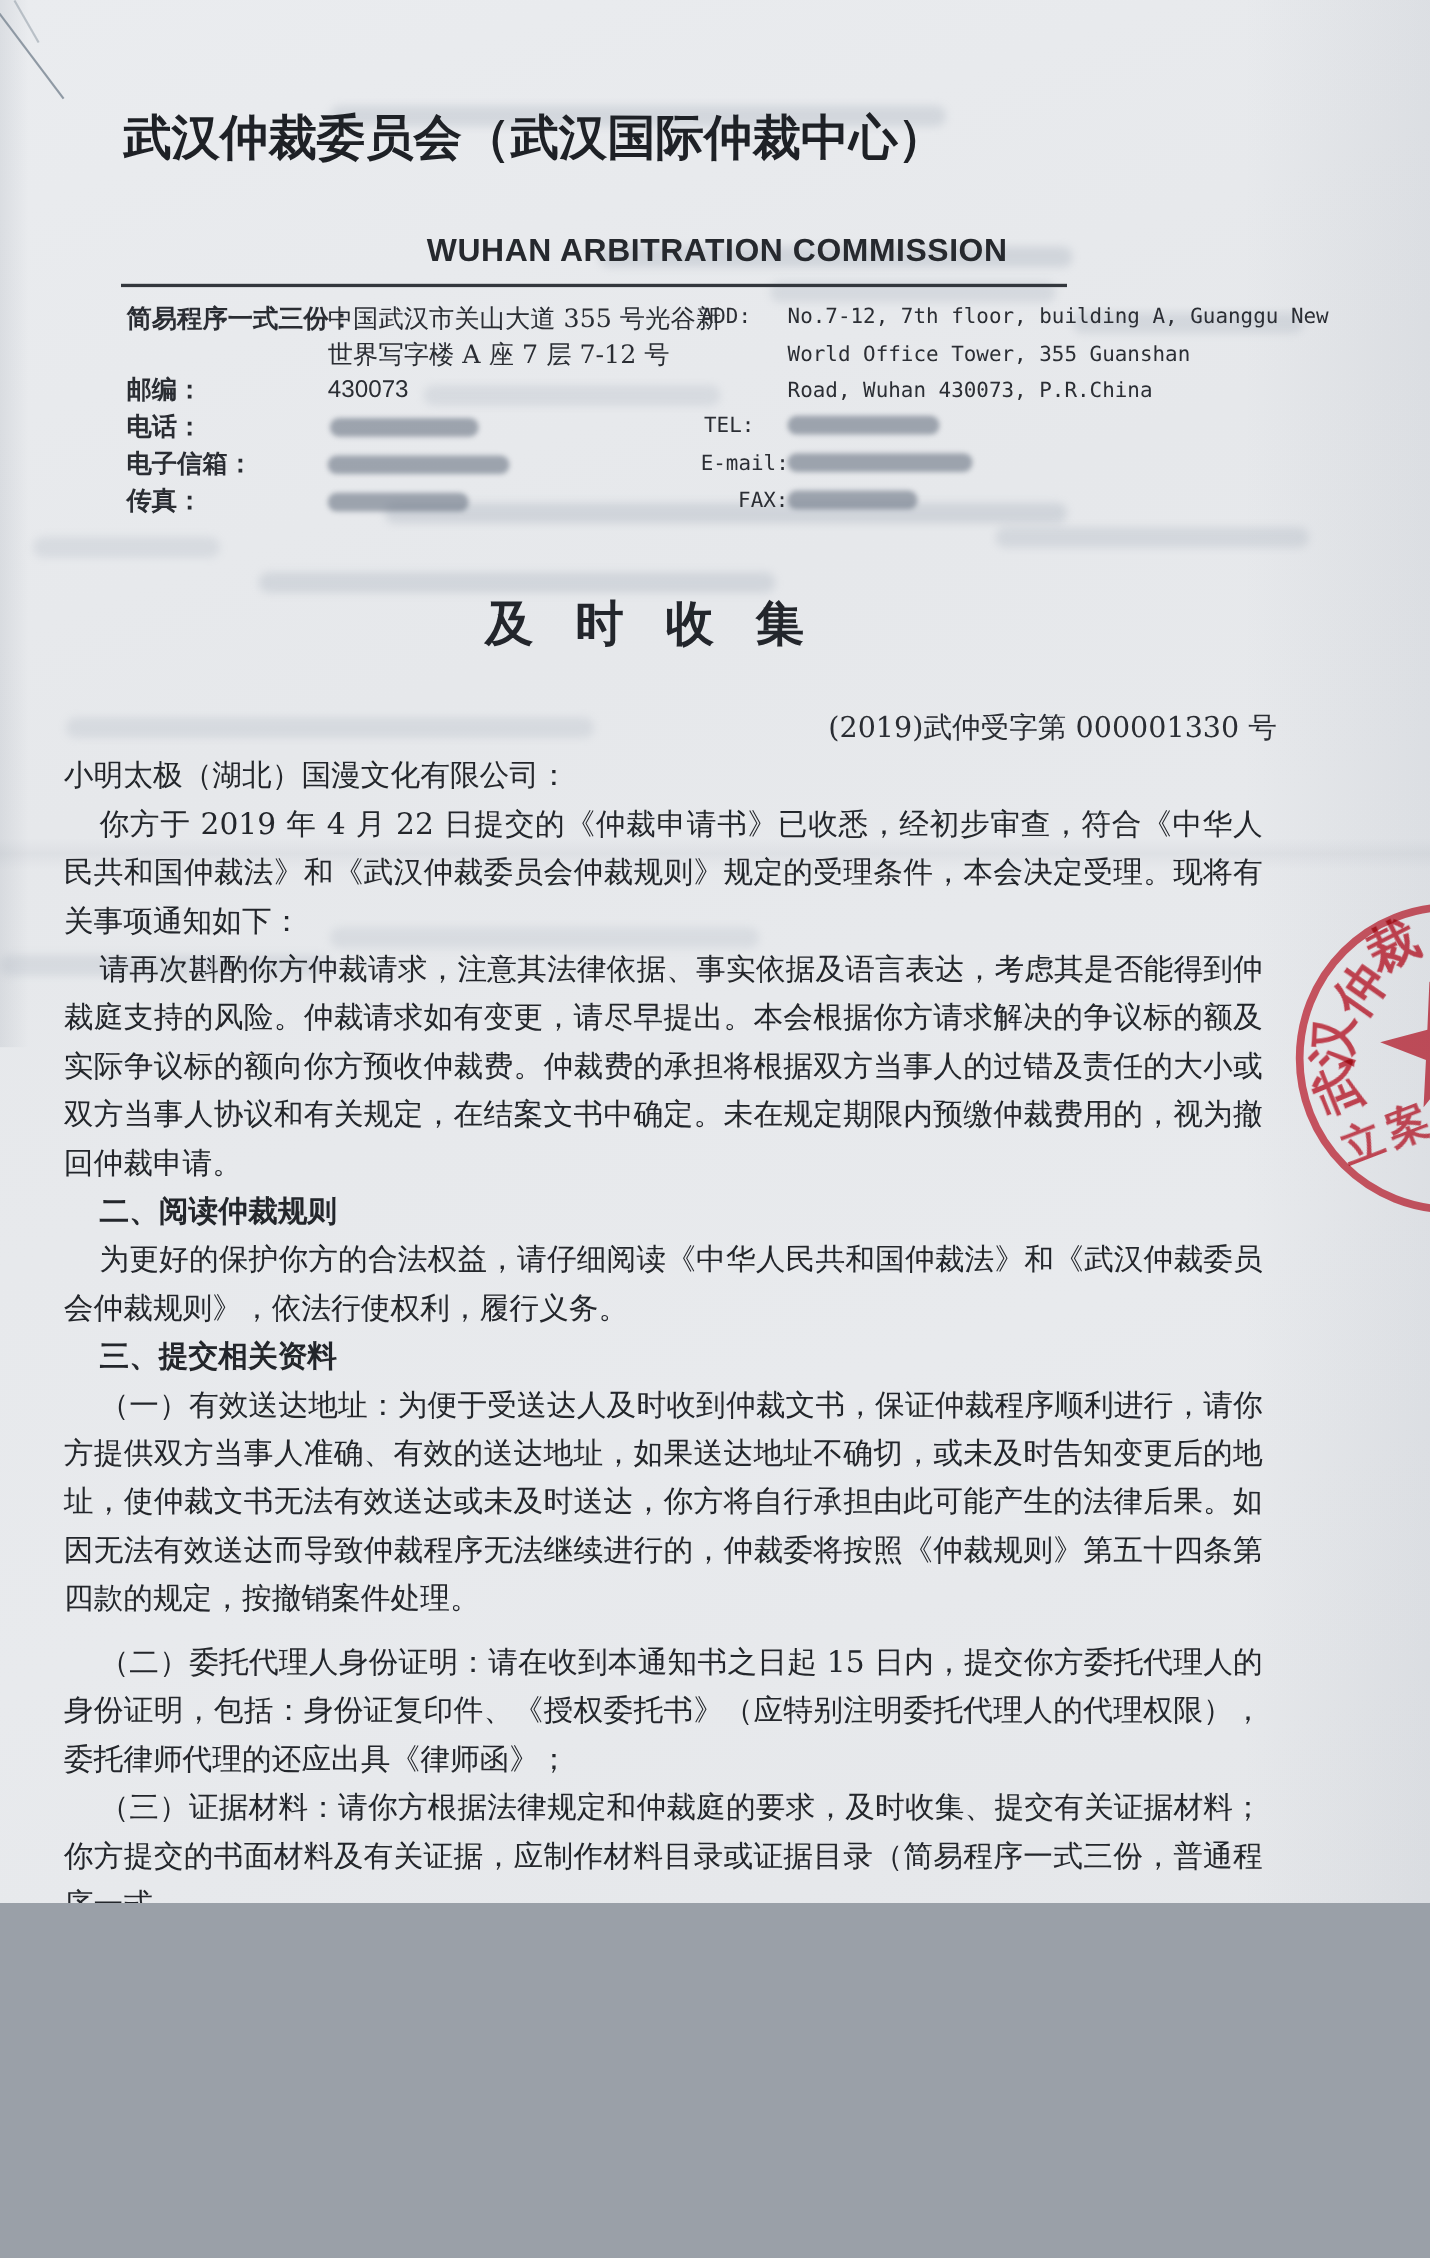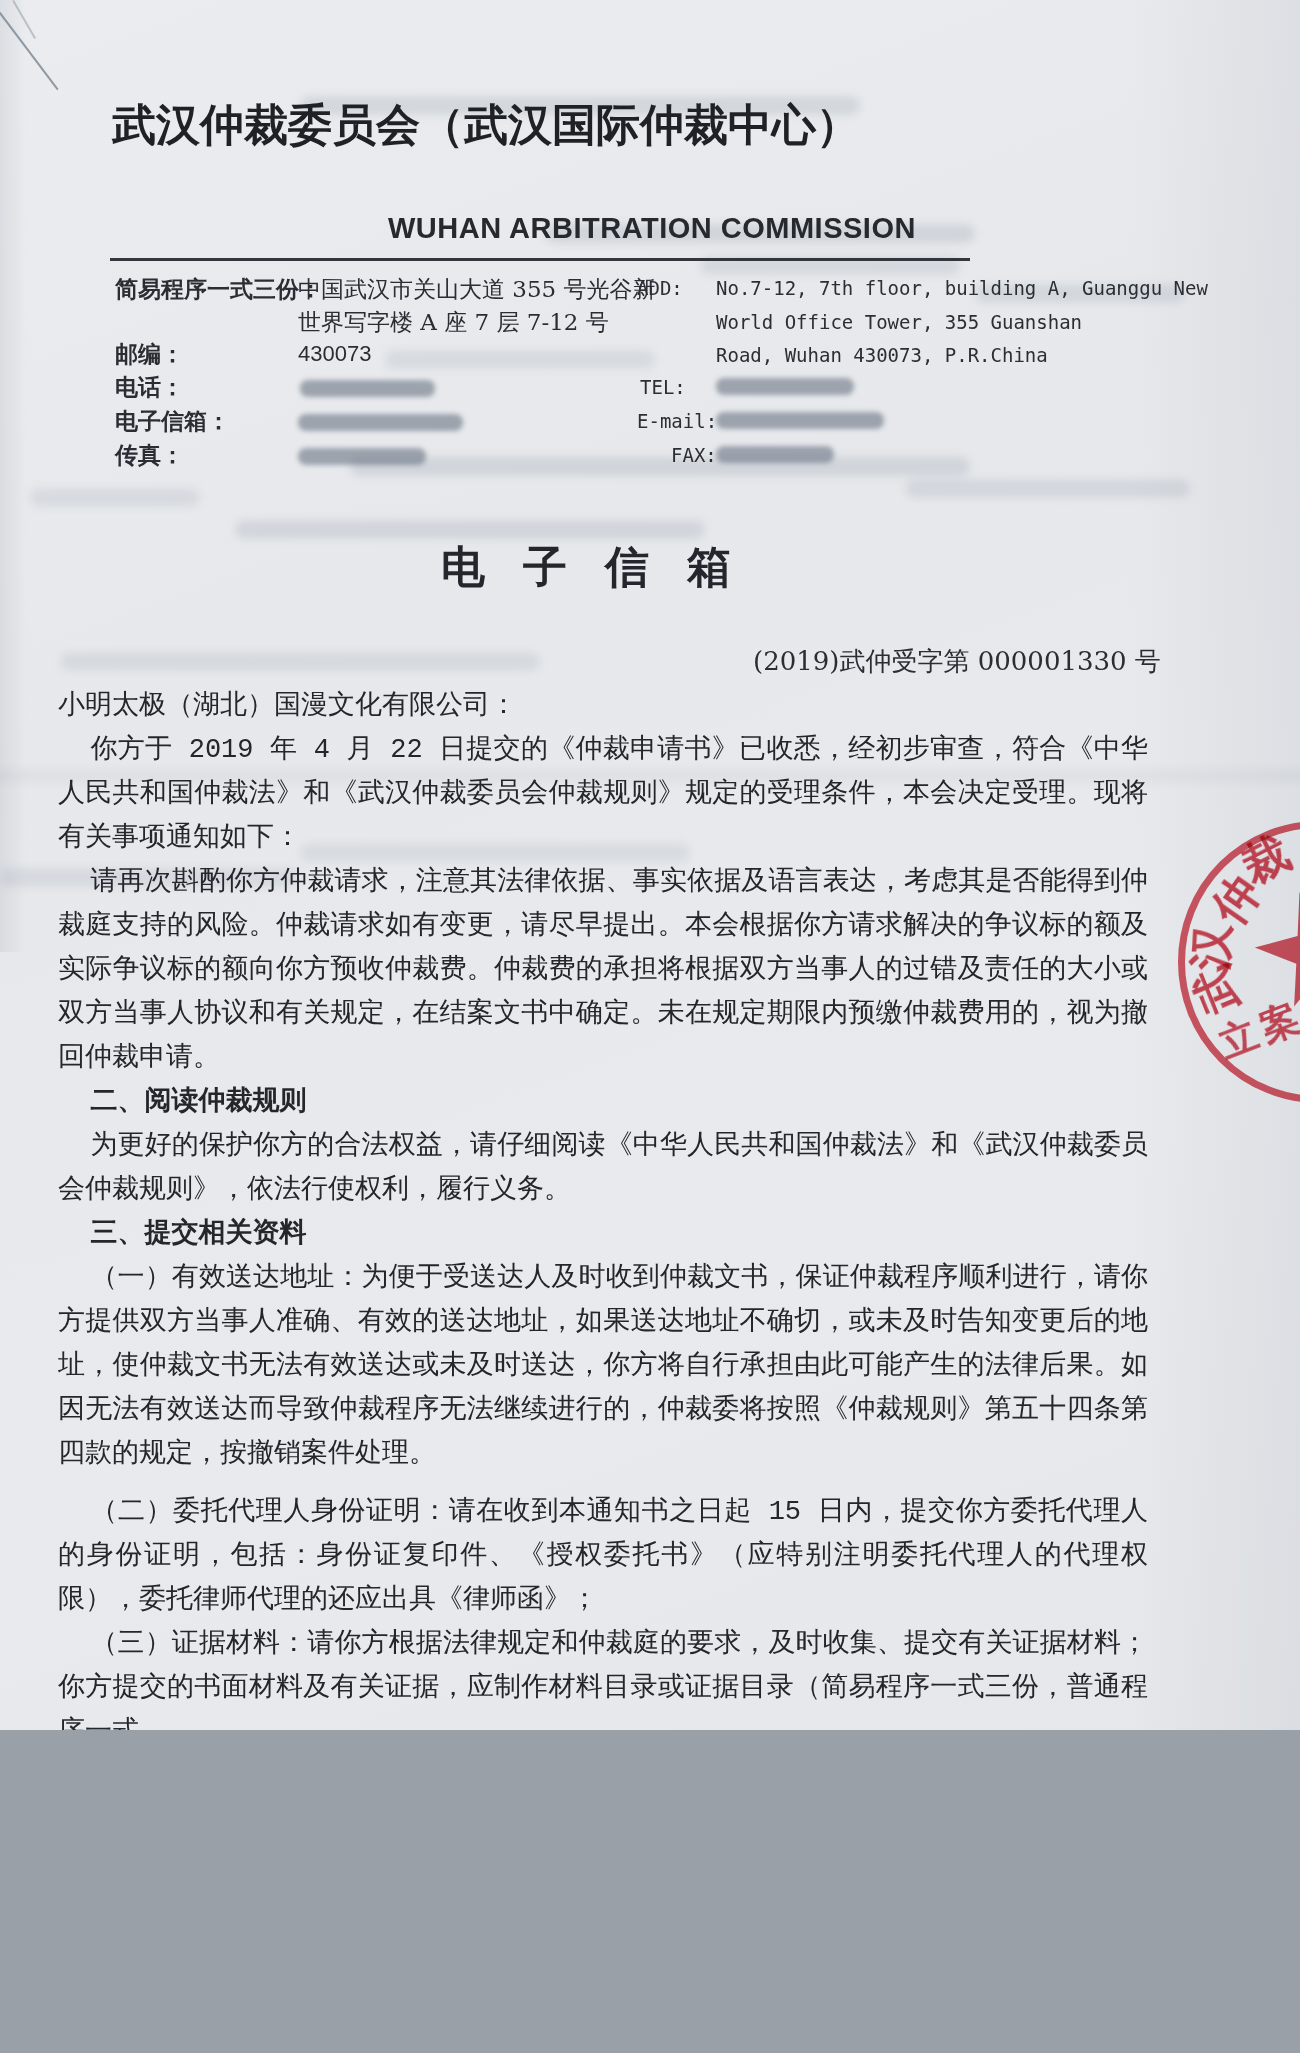--- a/index.html
+++ b/index.html
@@ -34,21 +34,21 @@
   .c-en{position:absolute;font-size:19px;font-family:"DejaVu Sans Mono","Liberation Mono",monospace;
     white-space:nowrap;color:#2b2e34;}
   .redact{position:absolute;height:17px;background:rgba(95,105,122,.55);border-radius:8px;filter:blur(2.5px);}
 
   .notice-title{position:absolute;left:441px;top:538px;font-size:44px;font-weight:700;
     letter-spacing:38px;color:#23262c;white-space:nowrap;}
   .case-no{position:absolute;left:753px;top:644px;font-size:26px;color:#2a2d33;white-space:nowrap;}
 
   .body-text{position:absolute;left:58px;top:684px;width:1090px;font-size:27px;line-height:44px;
     text-align:justify;color:#23262b;}
-  .para{margin:0;text-indent:1.2em;font-family:Liberation Mono, monospace;}
+  .para{margin:0;text-indent:1.2em;}
   .para.no-indent{text-indent:0;}
   .para.bold{font-weight:700;}
   .para.gap{margin-top:14px;}
 
   
   .seal-ring{position:absolute;left:1178px;top:821px;width:268px;height:268px;border-radius:50%;
     border:7px solid rgba(214,62,76,.85);filter:blur(.6px);mix-blend-mode:multiply;}
   .seal-char{position:absolute;font-size:46px;font-weight:700;color:rgba(211,52,68,.9);
     filter:blur(.4px);mix-blend-mode:multiply;}
   .seal-bottom{position:absolute;font-size:38px;font-weight:700;color:rgba(211,52,68,.88);
@@ -112,21 +112,21 @@
 
   <span class="c-en" style="left:640px;top:376px">TEL:</span>
   <span class="redact" style="left:716px;top:378px;width:138px"></span>
 
   <span class="c-en" style="left:637px;top:410px">E-mail:</span>
   <span class="redact" style="left:716px;top:412px;width:168px"></span>
 
   <span class="c-en" style="left:671px;top:444px">FAX:</span>
   <span class="redact" style="left:716px;top:446px;width:118px"></span>
 
-  <div class="notice-title">电子信箱</div>
+  <div class="notice-title">及时收集</div>
   <div class="case-no">(2019)武仲受字第 000001330 号</div>
 
   <div class="body-text">
     <p class="para no-indent">小明太极（湖北）国漫文化有限公司：</p>
     <p class="para">你方于 2019 年 4 月 22 日提交的《仲裁申请书》已收悉，经初步审查，符合《中华人民共和国仲裁法》和《武汉仲裁委员会仲裁规则》规定的受理条件，本会决定受理。现将有关事项通知如下：</p>
     <p class="para">请再次斟酌你方仲裁请求，注意其法律依据、事实依据及语言表达，考虑其是否能得到仲裁庭支持的风险。仲裁请求如有变更，请尽早提出。本会根据你方请求解决的争议标的额及实际争议标的额向你方预收仲裁费。仲裁费的承担将根据双方当事人的过错及责任的大小或双方当事人协议和有关规定，在结案文书中确定。未在规定期限内预缴仲裁费用的，视为撤回仲裁申请。</p>
     <p class="para bold">二、阅读仲裁规则</p>
     <p class="para">为更好的保护你方的合法权益，请仔细阅读《中华人民共和国仲裁法》和《武汉仲裁委员会仲裁规则》，依法行使权利，履行义务。</p>
     <p class="para bold">三、提交相关资料</p>
     <p class="para">（一）有效送达地址：为便于受送达人及时收到仲裁文书，保证仲裁程序顺利进行，请你方提供双方当事人准确、有效的送达地址，如果送达地址不确切，或未及时告知变更后的地址，使仲裁文书无法有效送达或未及时送达，你方将自行承担由此可能产生的法律后果。如因无法有效送达而导致仲裁程序无法继续进行的，仲裁委将按照《仲裁规则》第五十四条第四款的规定，按撤销案件处理。</p>

